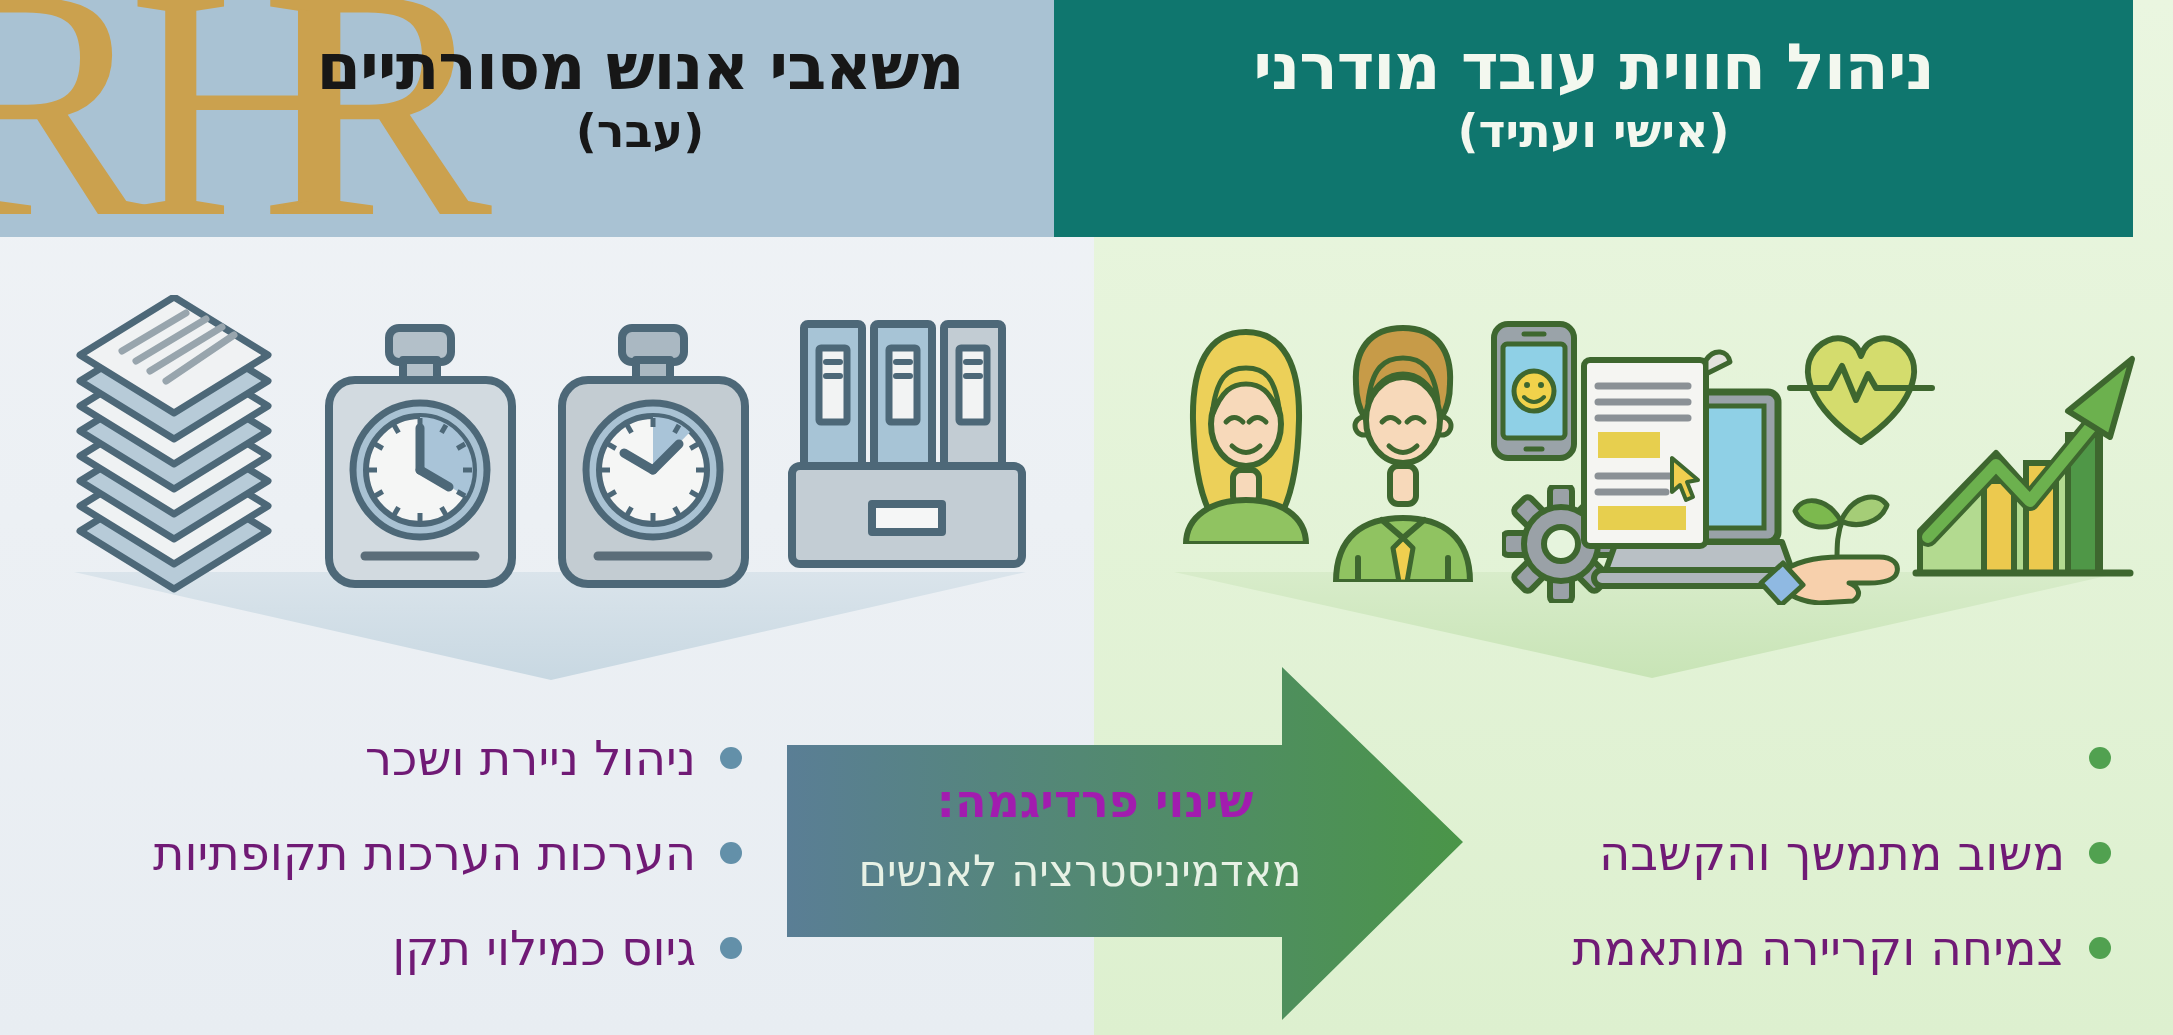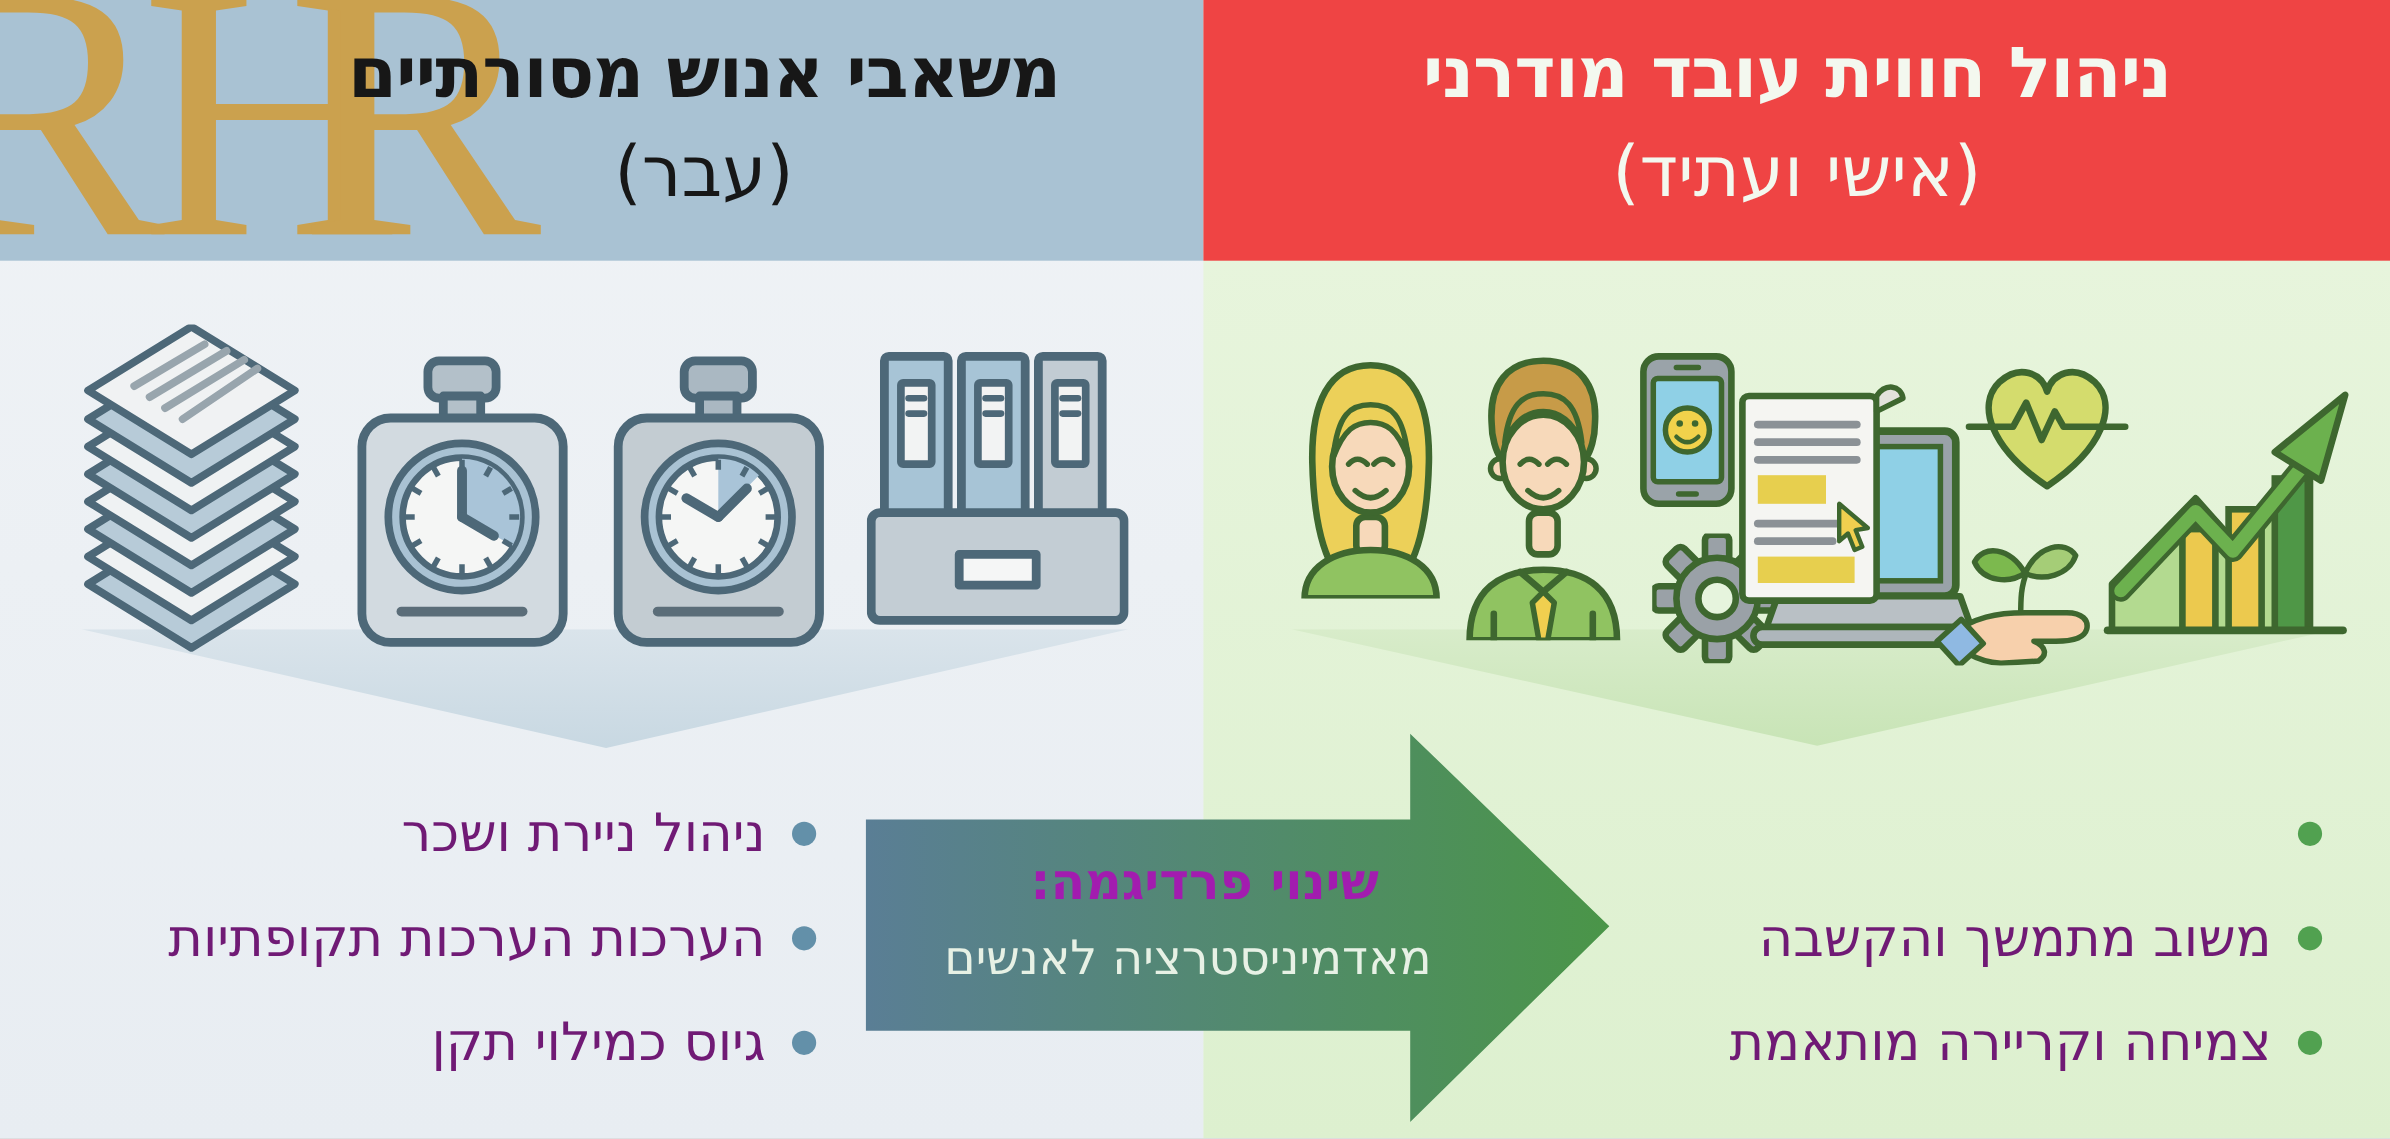--- a/index.html
+++ b/index.html
@@ -8,31 +8,31 @@
     background:#eef1f5;font-family:"DejaVu Sans",sans-serif;
   }
   
   .panel-left{position:absolute;left:0;top:0;width:1094px;height:1035px;
     background:linear-gradient(180deg,#f0f3f6 0%,#e8edf2 100%);}
   .panel-right{position:absolute;left:1094px;top:0;width:1079px;height:1035px;
     background:linear-gradient(180deg,#eaf6e0 0%,#ddf0cf 100%);}
   
   .header-left{position:absolute;left:0;top:0;width:1094px;height:237px;
     background:#a9c2d3;overflow:hidden;}
-  .header-right{position:absolute;left:1094px;top:0;width:1079px;height:237px;
-    background:#ef4444;overflow:hidden;}
+  .header-right{position:absolute;left:1054px;top:0;width:1079px;height:237px;
+    background:#0f766e;overflow:hidden;}
   .watermark-letter{position:absolute;top:-62px;line-height:1;z-index:1;
     font-family:"Liberation Serif",serif;font-size:330px;font-weight:400;color:#cba14e;}
   .wm-r1{left:-70px;}.wm-h{left:128px;}.wm-r2{left:272px;}
   .header-content{position:relative;z-index:2;display:flex;flex-direction:column;
     align-items:center;padding-top:30px;direction:rtl;}
   .header-left .header-content{padding-left:186px;}
   .title{font-size:64px;font-weight:700;color:#171717;letter-spacing:-1px;white-space:nowrap;}
   .header-right .title{color:#f3f8ef;}
-  .subtitle{font-size:64px;margin-top:16px;font-weight:400;color:#171717;white-space:nowrap;}
+  .subtitle{font-size:46px;font-weight:700;color:#171717;white-space:nowrap;}
   .header-right .subtitle{color:#f3f8ef;}
   
   .funnel{position:absolute;}
   .icon{position:absolute;}
   
   .arrow-wrap{position:absolute;left:787px;top:660px;width:680px;height:375px;}
   .arrow-text1{position:absolute;left:890px;top:774px;width:410px;text-align:center;
     font-size:46px;font-weight:700;color:#a21caf;direction:rtl;white-space:nowrap;}
   .arrow-text2{position:absolute;left:790px;top:846px;width:580px;text-align:center;
     font-size:43px;color:#e7f1e5;direction:rtl;white-space:nowrap;}

